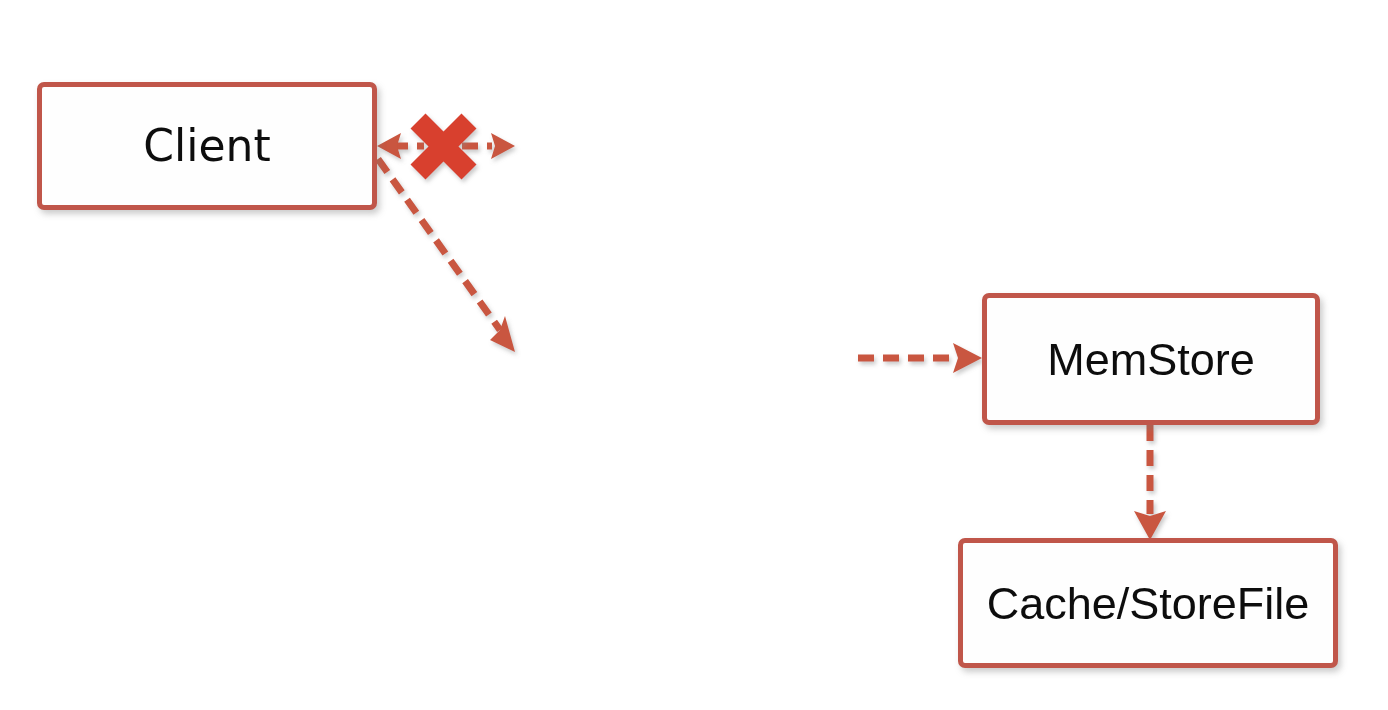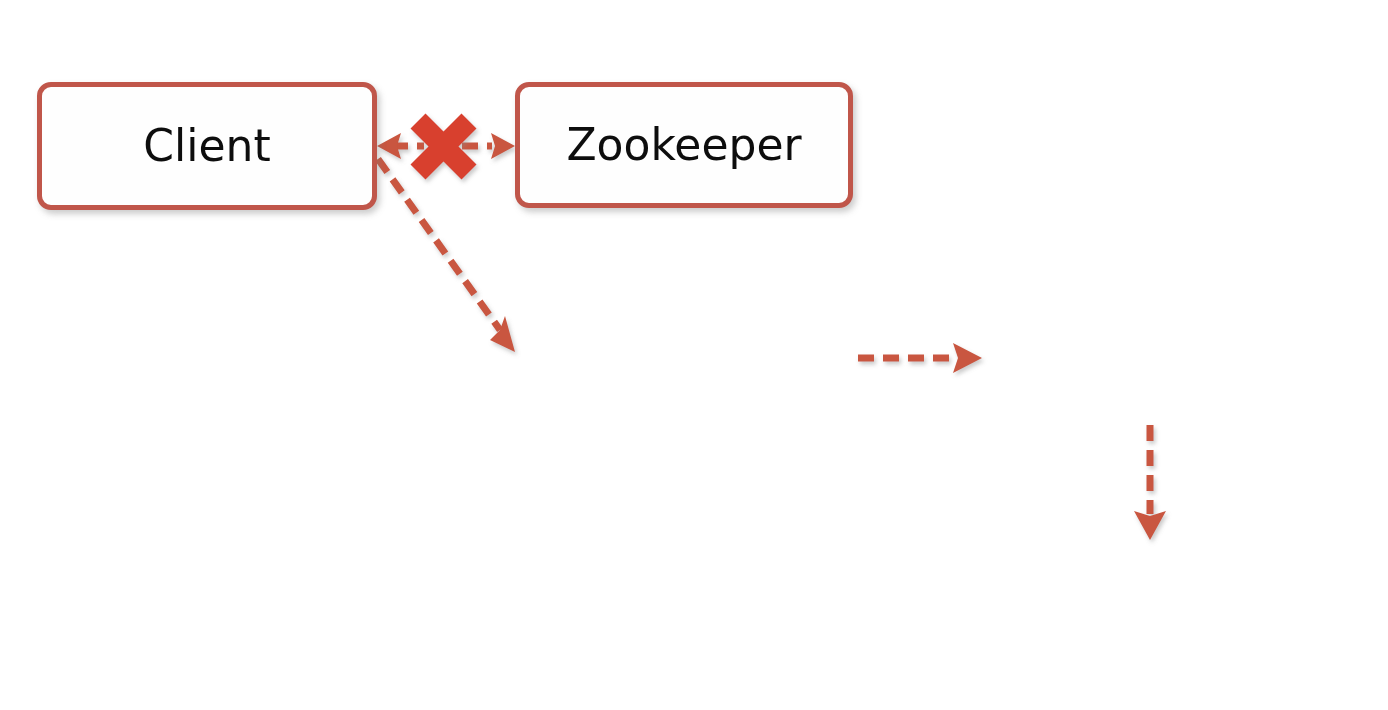--- a/index.html
+++ b/index.html
@@ -24,21 +24,21 @@
     top: 0;
     width: 1388px;
     height: 710px;
     pointer-events: none;
   }
   .node {
     position: absolute;
     box-sizing: border-box;
     background: #fefefe;
     border: 5px solid #c0564a;
-    border-radius: 14px;
+    border-radius: 7px;
     display: flex;
     align-items: center;
     justify-content: center;
     box-shadow: 3px 4px 6px rgba(120,120,120,0.38);
     z-index: 3;
   }
   .node-label {
     color: #0d0d0d;
     line-height: 1;
     white-space: nowrap;
@@ -132,20 +132,23 @@
     <g filter="url(#soft-shadow)">
       <line class="edge-path" x1="1150" y1="425" x2="1150" y2="514"></line>
       <path class="edge-head" d="M 1150 540 L 1134 511 L 1150 516 L 1166 511 Z"></path>
     </g>
   </svg>
 
   <div class="node font-a" id="node-client">
     <span class="node-label">Client</span>
   </div>
 
-  <div class="node font-a" id="node-zookeeper">
-    <span class="node-label">Zookeeper</span>
+
+
+  <div class="node font-b" id="node-memstore">
+    <span class="node-label">MemStore</span>
   </div>
 
-
-
+  <div class="node font-b" id="node-cachestorefile">
+    <span class="node-label">Cache/StoreFile</span>
+  </div>
 
 </div>
 
 </body></html>

